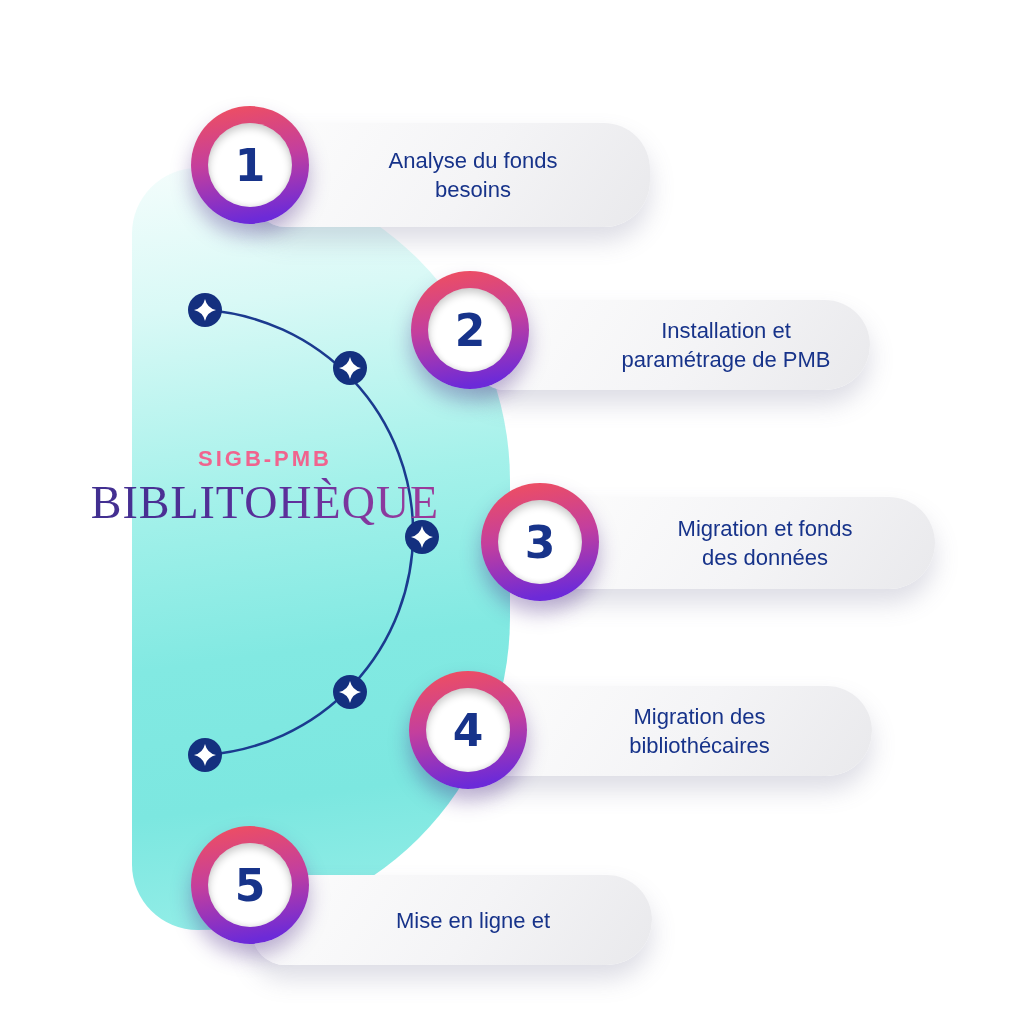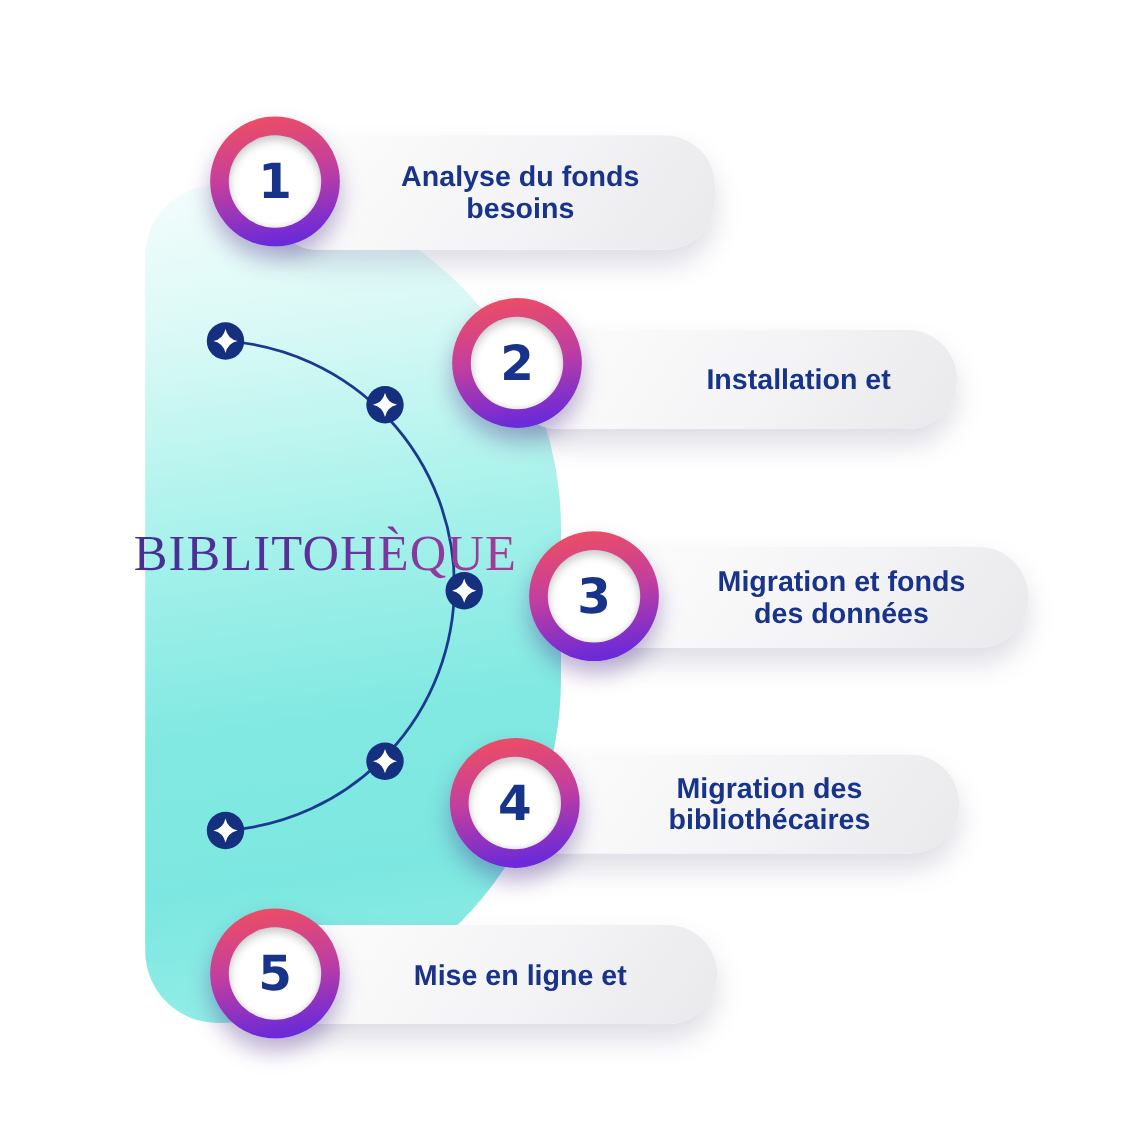--- a/index.html
+++ b/index.html
@@ -14,34 +14,34 @@
     background:linear-gradient(172deg,#f4fdfc 0%,#d9f9f6 18%,#a4f1ea 42%,#82e9e2 62%,#7ce7e0 80%,#99efe9 100%);
   }
   
   .arc-svg{position:absolute;left:0;top:0;pointer-events:none;}
   
   .brand-sub{
     position:absolute;left:75px;top:446px;width:380px;text-align:center;
     color:#f0648e;font-size:22px;font-weight:700;letter-spacing:3px;
   }
   .brand-title{
-    position:absolute;left:60px;top:476px;width:410px;text-align:right;
+    position:absolute;left:60px;top:476px;width:410px;text-align:center;
     font-family:"Liberation Serif", serif;font-size:46px;font-weight:400;letter-spacing:1px;
     color:#4a2e92;
     background:linear-gradient(90deg,#3c2f8e 0%,#5c2f9b 55%,#8d3a9e 80%,#a83a96 100%);
     -webkit-background-clip:text;background-clip:text;-webkit-text-fill-color:transparent;
   }
   
   .pill{
     position:absolute;
     background:linear-gradient(125deg,#fdfdfd 0%,#f4f4f6 55%,#e9e9ec 100%);
     border-radius:34px 46px 46px 34px;
     box-shadow:0 14px 24px rgba(100,100,135,0.22);
     display:flex;flex-direction:column;align-items:center;justify-content:center;
-    color:#17338a;font-size:26px;font-weight:700;line-height:29px;text-align:center;
+    color:#17338a;font-size:22px;font-weight:400;line-height:29px;text-align:center;
     box-sizing:border-box;
   }
   
   .badge{
     position:absolute;width:118px;height:118px;border-radius:50%;
     background:linear-gradient(170deg,#f3505b 0%,#c43f9d 45%,#6c2ad8 90%);
     box-shadow:0 12px 20px rgba(70,35,130,0.35);
   }
   .badge-inner{
     position:absolute;inset:17px;border-radius:50%;background:#ffffff;
@@ -76,34 +76,36 @@
     <g transform="translate(350,692)">
       <circle r="17" fill="#14307f"></circle>
       <path d="M 0 -11 Q 2 -2 11 0 Q 2 2 0 11 Q -2 2 -11 0 Q -2 -2 0 -11 Z" fill="#ffffff"></path>
     </g>
     <g transform="translate(205,755)">
       <circle r="17" fill="#14307f"></circle>
       <path d="M 0 -11 Q 2 -2 11 0 Q 2 2 0 11 Q -2 2 -11 0 Q -2 -2 0 -11 Z" fill="#ffffff"></path>
     </g>
   </svg>
 
+  <div class="brand-sub">SIGB-PMB</div>
   <div class="brand-title">BIBLITOHÈQUE</div>
 
   <div class="pill" style="left:252px;top:123px;width:398px;height:104px;padding-left:44px;">
     <div>Analyse du fonds</div>
     <div>besoins</div>
   </div>
   <div class="badge" style="left:191px;top:106px;">
     <div class="badge-inner">
       <span class="badge-number">1</span>
     </div>
   </div>
 
   <div class="pill" style="left:472px;top:300px;width:398px;height:90px;padding-left:110px;">
     <div>Installation et</div>
+    <div>paramétrage de PMB</div>
   </div>
   <div class="badge" style="left:411px;top:271px;">
     <div class="badge-inner">
       <span class="badge-number">2</span>
     </div>
   </div>
 
   <div class="pill" style="left:540px;top:497px;width:395px;height:92px;padding-left:55px;">
     <div>Migration et fonds</div>
     <div>des données</div>
@@ -117,21 +119,21 @@
   <div class="pill" style="left:467px;top:686px;width:405px;height:90px;padding-left:60px;">
     <div>Migration des</div>
     <div>bibliothécaires</div>
   </div>
   <div class="badge" style="left:409px;top:671px;">
     <div class="badge-inner">
       <span class="badge-number">4</span>
     </div>
   </div>
 
-  <div class="pill" style="left:252px;top:841px;width:400px;height:90px;padding-left:42px;">
+  <div class="pill" style="left:252px;top:875px;width:400px;height:90px;padding-left:42px;">
     <div>Mise en ligne et</div>
   </div>
   <div class="badge" style="left:191px;top:826px;">
     <div class="badge-inner">
       <span class="badge-number">5</span>
     </div>
   </div>
 
 </div>
 

